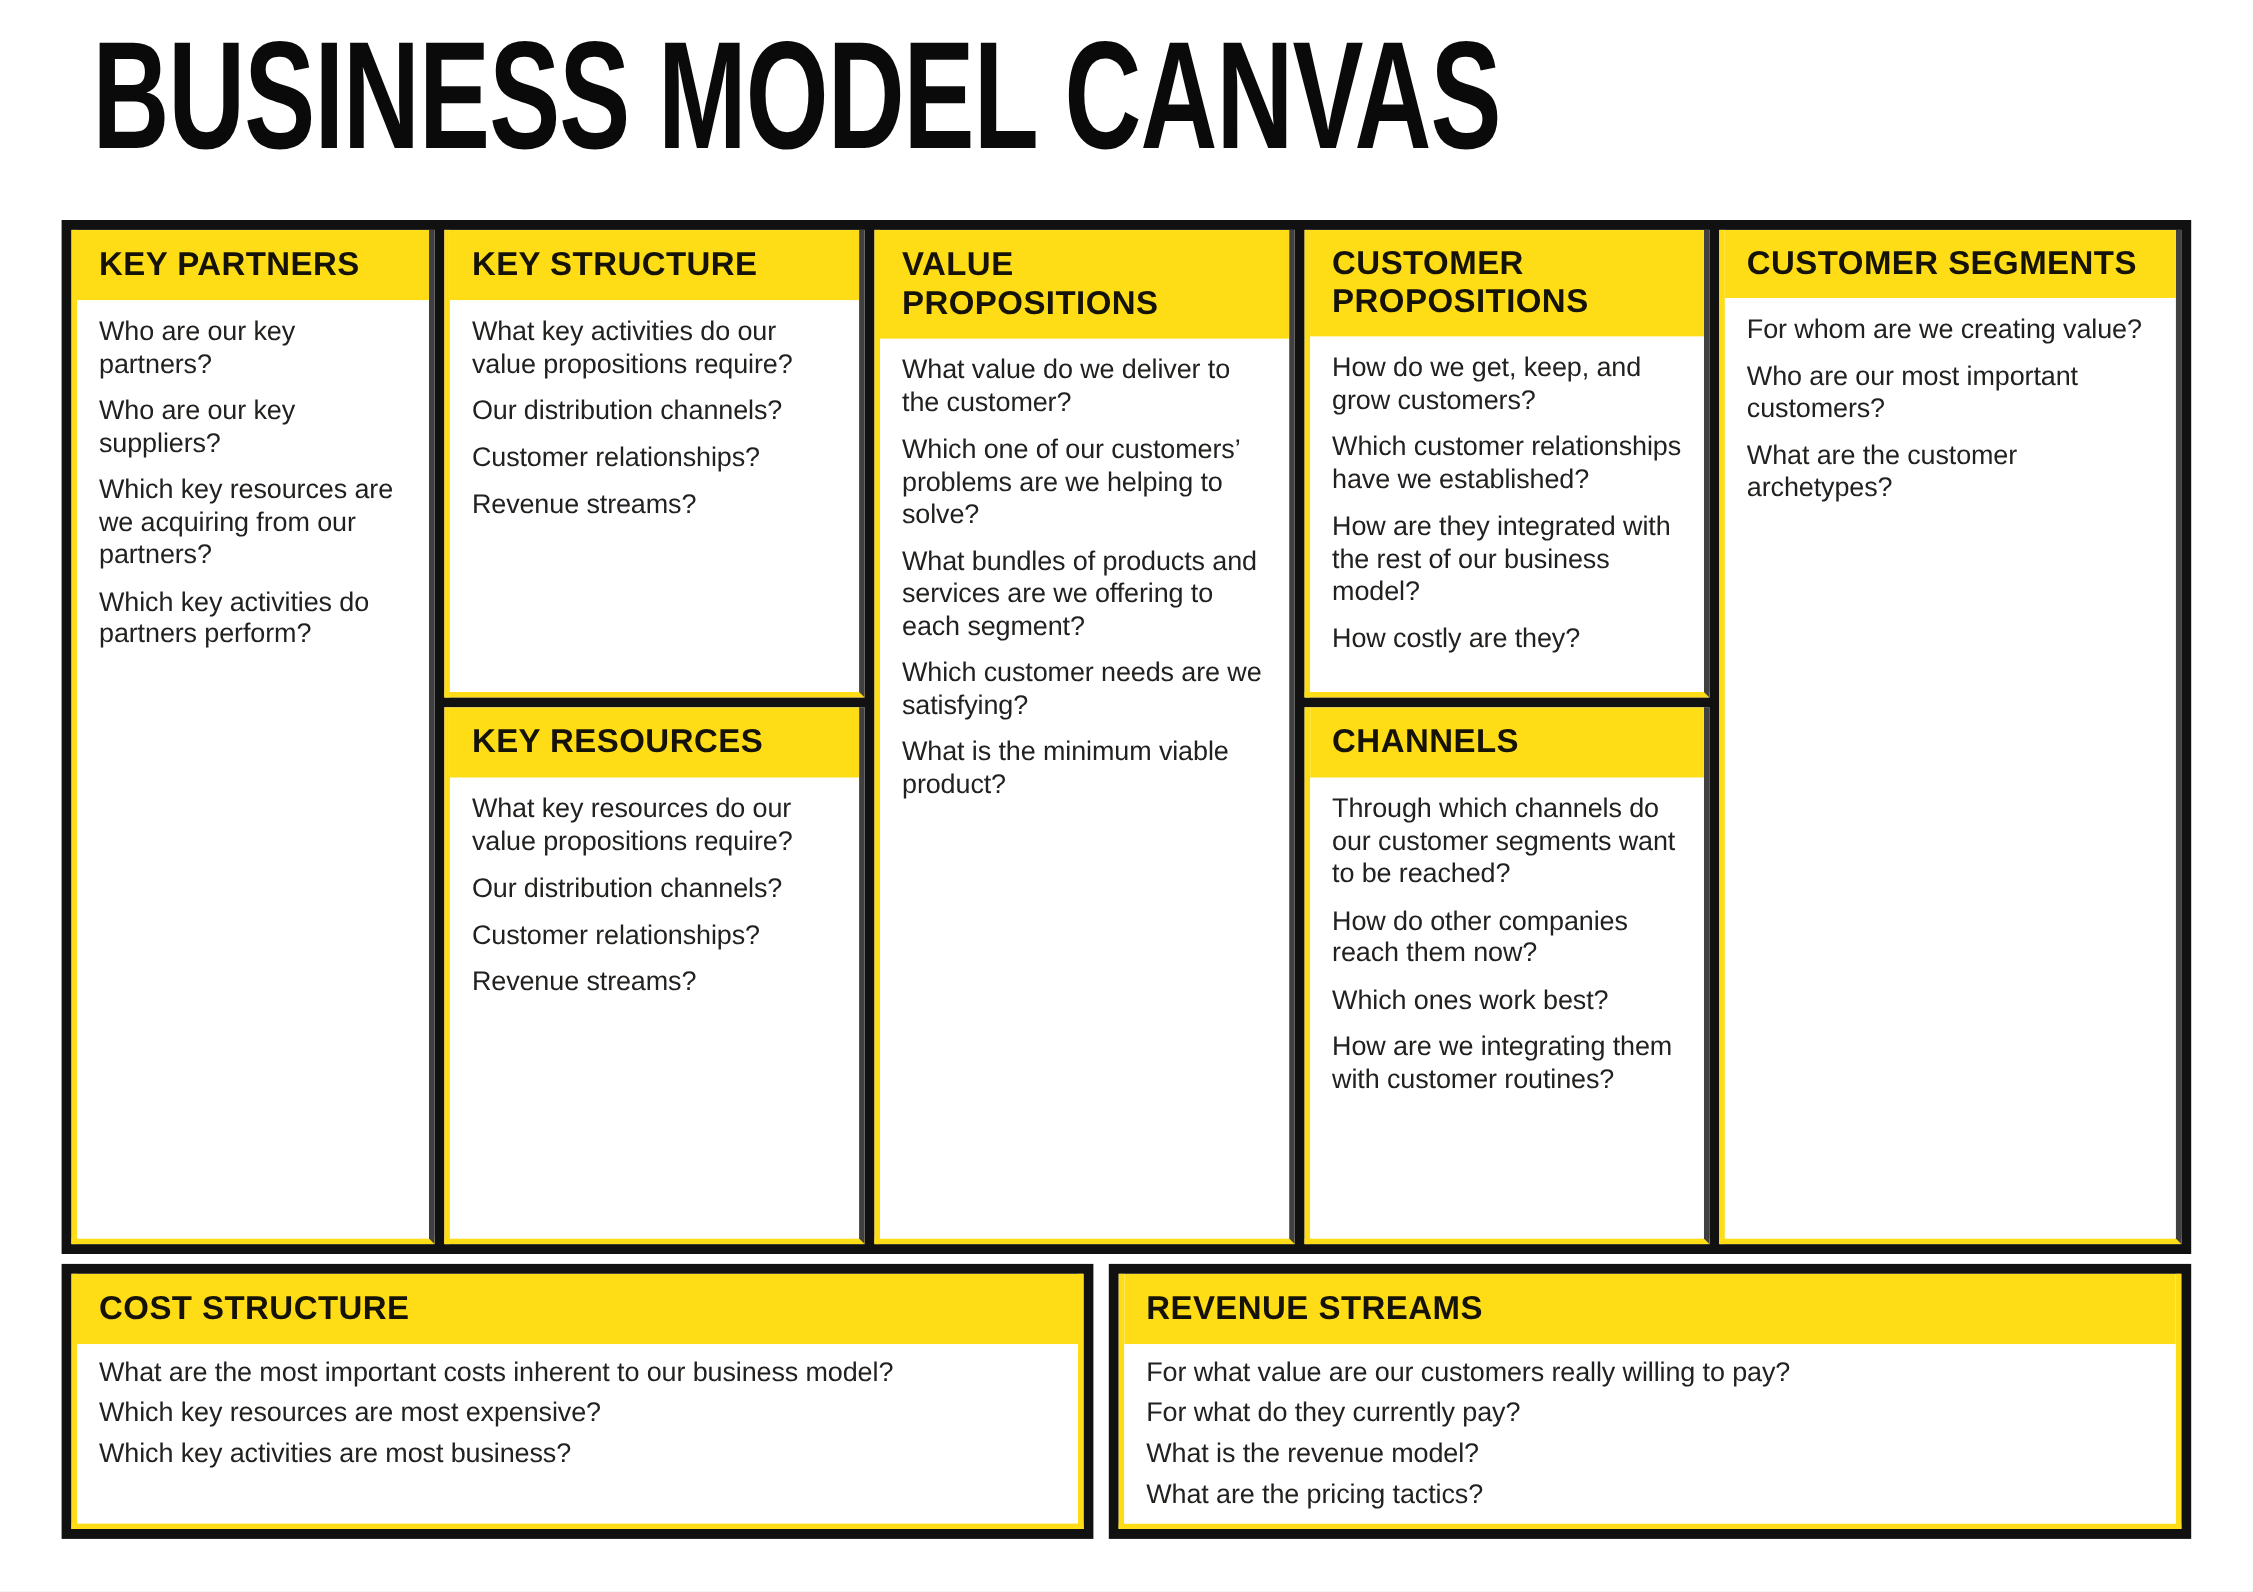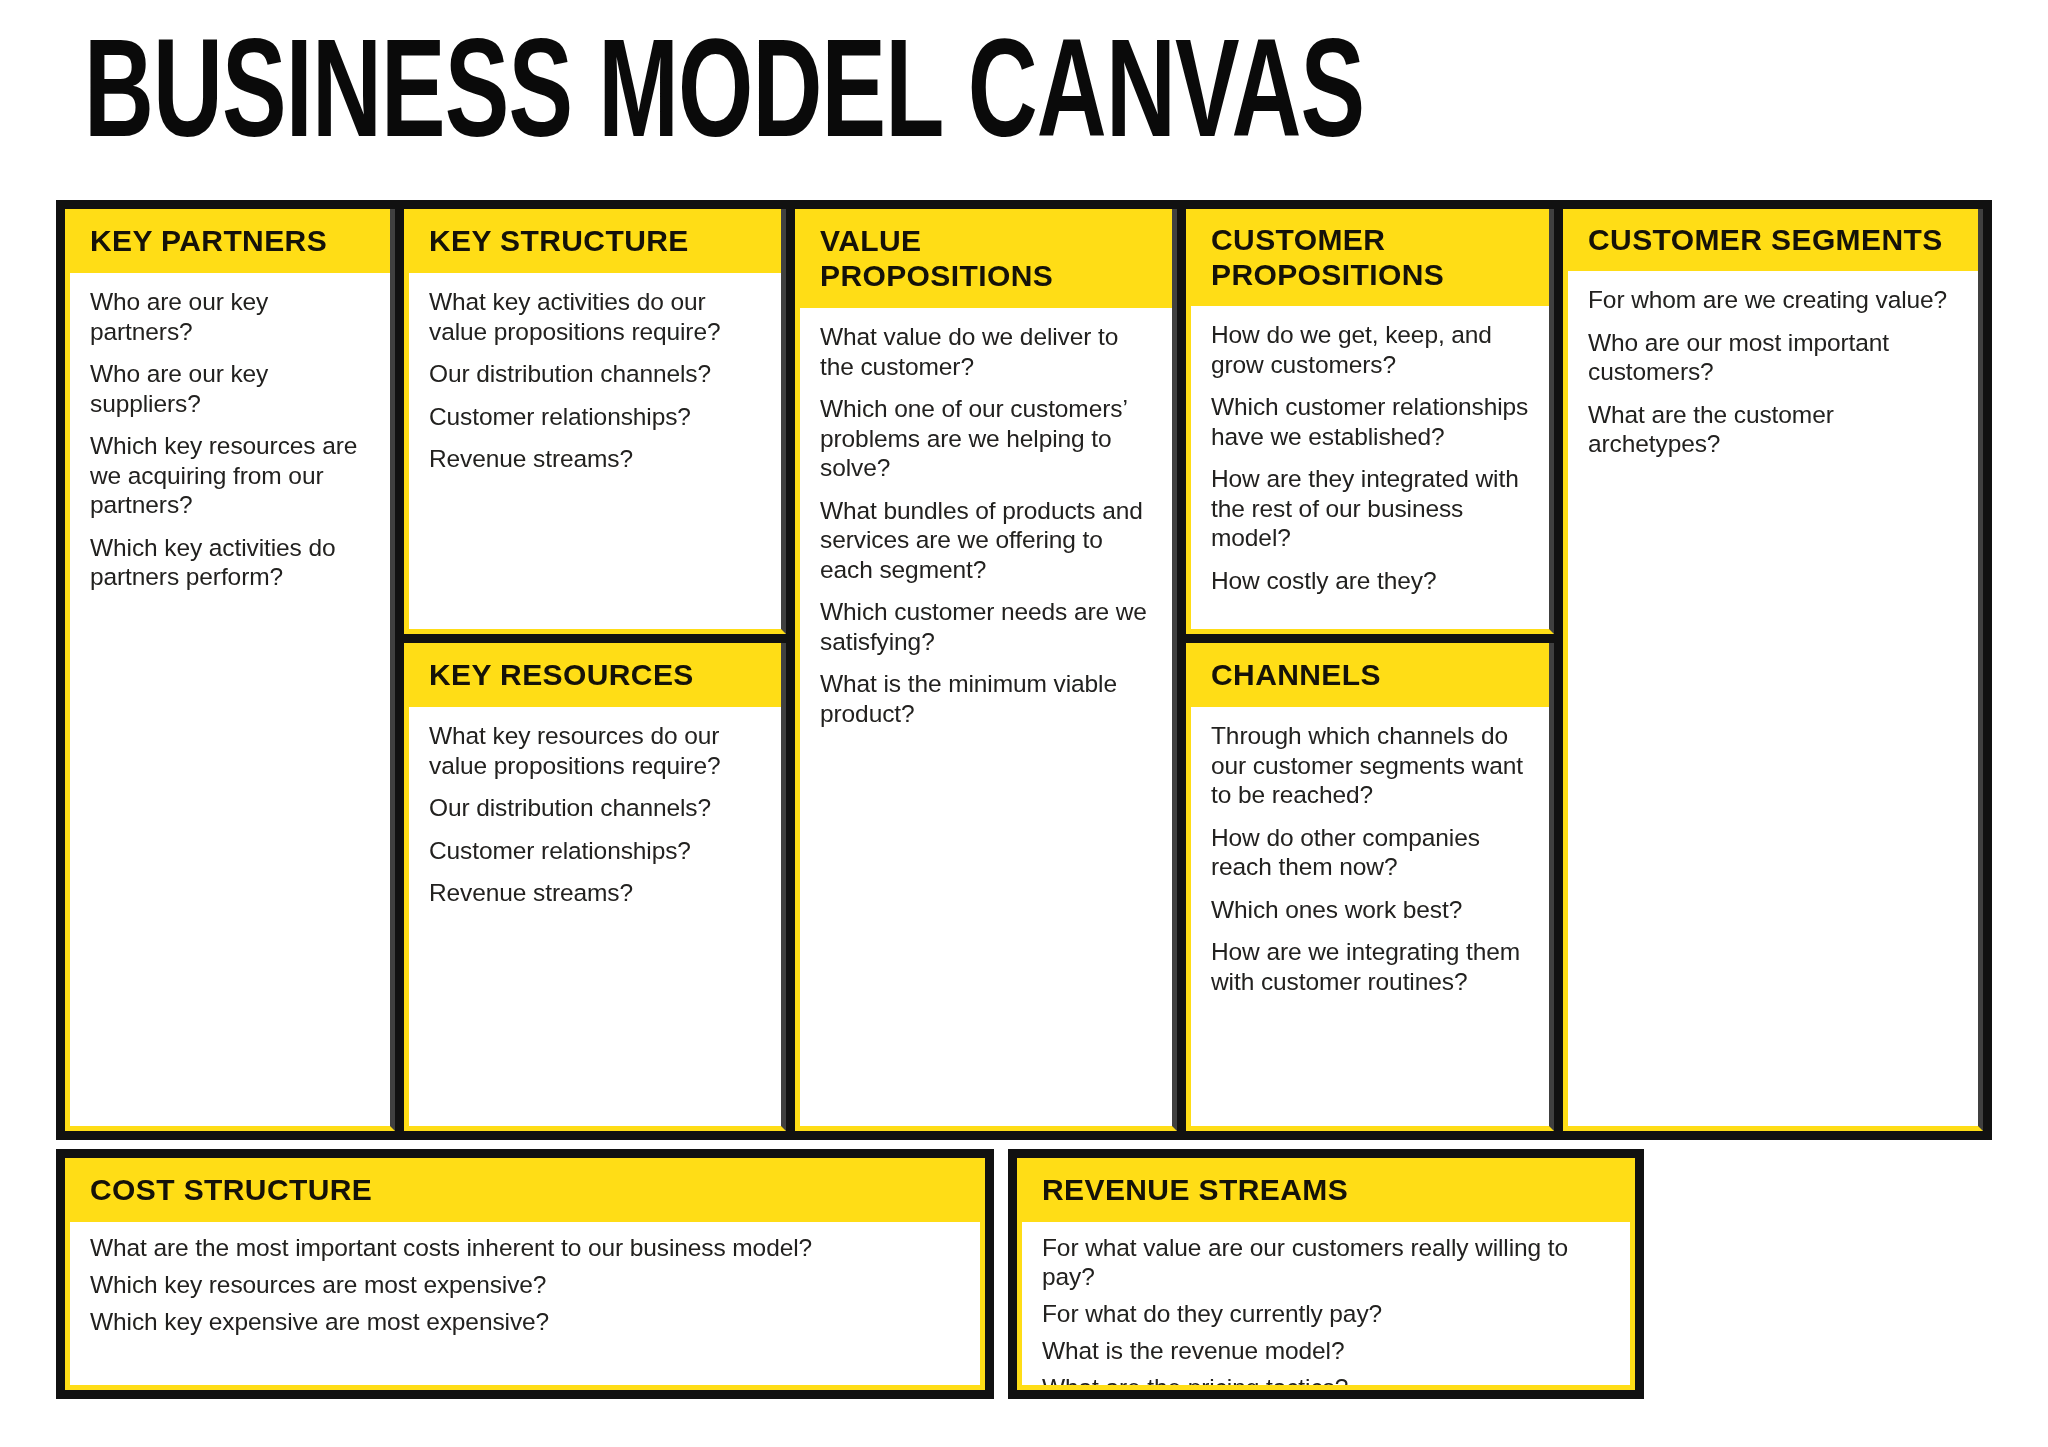--- a/index.html
+++ b/index.html
@@ -108,21 +108,21 @@
     font-weight: normal;
     letter-spacing: -0.1px;
   }
   .q:last-child { margin-bottom: 0; }
 
   
   .bottom-row {
     position: absolute;
     left: 56px;
     top: 1149px;
-    width: 1588px;
+    width: 1936px;
     height: 250px;
     display: flex;
     gap: 14px;
   }
   .bottom-cell {
     background: #111111;
     box-sizing: border-box;
     padding: 9px;
     display: flex;
     flex-direction: column;
@@ -238,21 +238,21 @@
   </div>
 
   <div class="bottom-row">
 
     <div class="bottom-cell cost">
       <div class="bottom-inner">
         <div class="cell-head">COST STRUCTURE</div>
         <div class="cell-body">
           <p class="q">What are the most important costs inherent to our business model?</p>
           <p class="q">Which key resources are most expensive?</p>
-          <p class="q">Which key expensive are most expensive?</p>
+          <p class="q">Which key activities are most business?</p>
         </div>
       </div>
     </div>
 
     <div class="bottom-cell revenue">
       <div class="bottom-inner">
         <div class="cell-head">REVENUE STREAMS</div>
         <div class="cell-body">
           <p class="q">For what value are our customers really willing to pay?</p>
           <p class="q">For what do they currently pay?</p>

